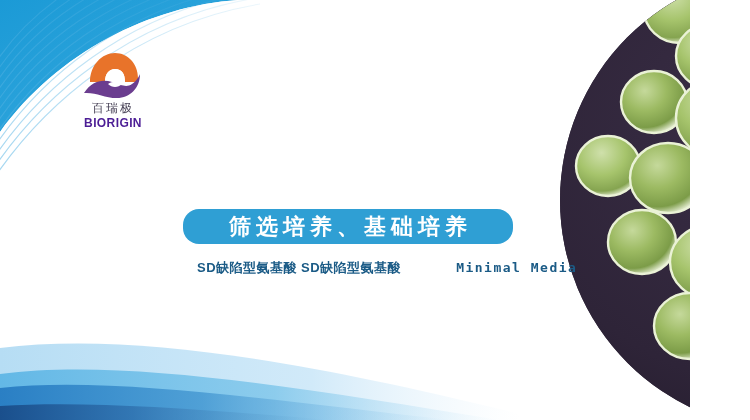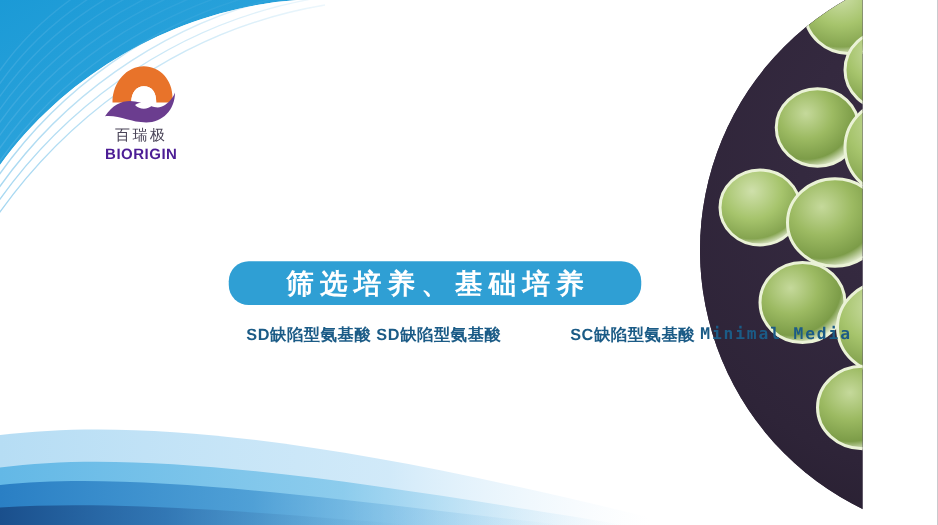--- a/index.html
+++ b/index.html
@@ -254,18 +254,17 @@
   <div id="subtitle-pill">
     <span id="subtitle-text">筛选培养、基础培养</span>
   </div>
 
   <div id="product-list">
     <div class="product-col">
       <div class="product-item">SD缺陷型氨基酸</div>
       <div class="product-item">SD缺陷型氨基酸</div>
     </div>
     <div class="product-col">
-      <div class="product-item">SC缺陷型氨基酸</div>
       <div class="product-item mono">Minimal Media</div>
     </div>
   </div>
 
 </div>
 
 </body></html>

